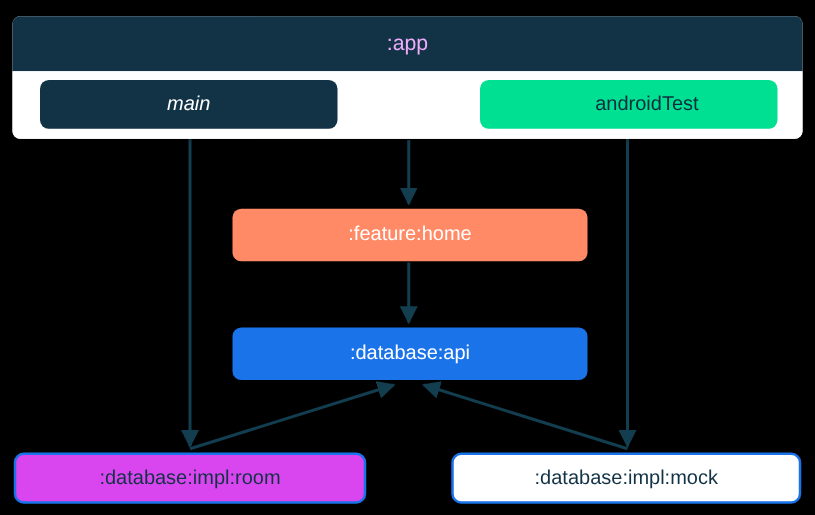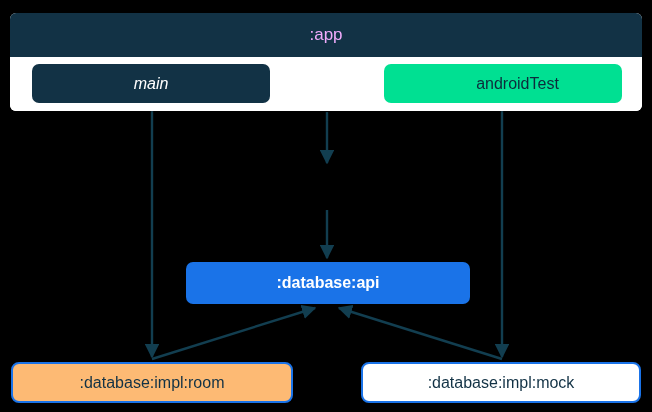--- a/index.html
+++ b/index.html
@@ -106,28 +106,27 @@
   }
   #node-database-api {
     left: 186px;
     top: 262px;
     width: 284px;
     height: 42px;
     background: #1a73e8;
     color: #ffffff;
     border-radius: 7px;
     font-size: 16px;
-    font-weight: bold;
   }
   #node-impl-room {
     left: 11px;
     top: 362px;
     width: 282px;
     height: 41px;
-    background: #fdba74;
+    background: #d946ef;
     color: #123245;
     border: 2px solid #1a73e8;
     border-radius: 8px;
     font-size: 16px;
   }
   #node-impl-mock {
     left: 361px;
     top: 362px;
     width: 280px;
     height: 41px;
@@ -165,20 +164,21 @@
 
   <div class="node" id="app-container">
     <div id="app-header">:app</div>
     <div id="app-body"></div>
   </div>
 
   <div class="node" id="node-main">main</div>
 
   <div class="node" id="node-androidtest">androidTest</div>
 
+  <div class="node" id="node-feature-home">:feature:home</div>
 
   <div class="node" id="node-database-api">:database:api</div>
 
   <div class="node" id="node-impl-room">:database:impl:room</div>
 
   <div class="node" id="node-impl-mock">:database:impl:mock</div>
 
 </div>
 
 </body></html>

